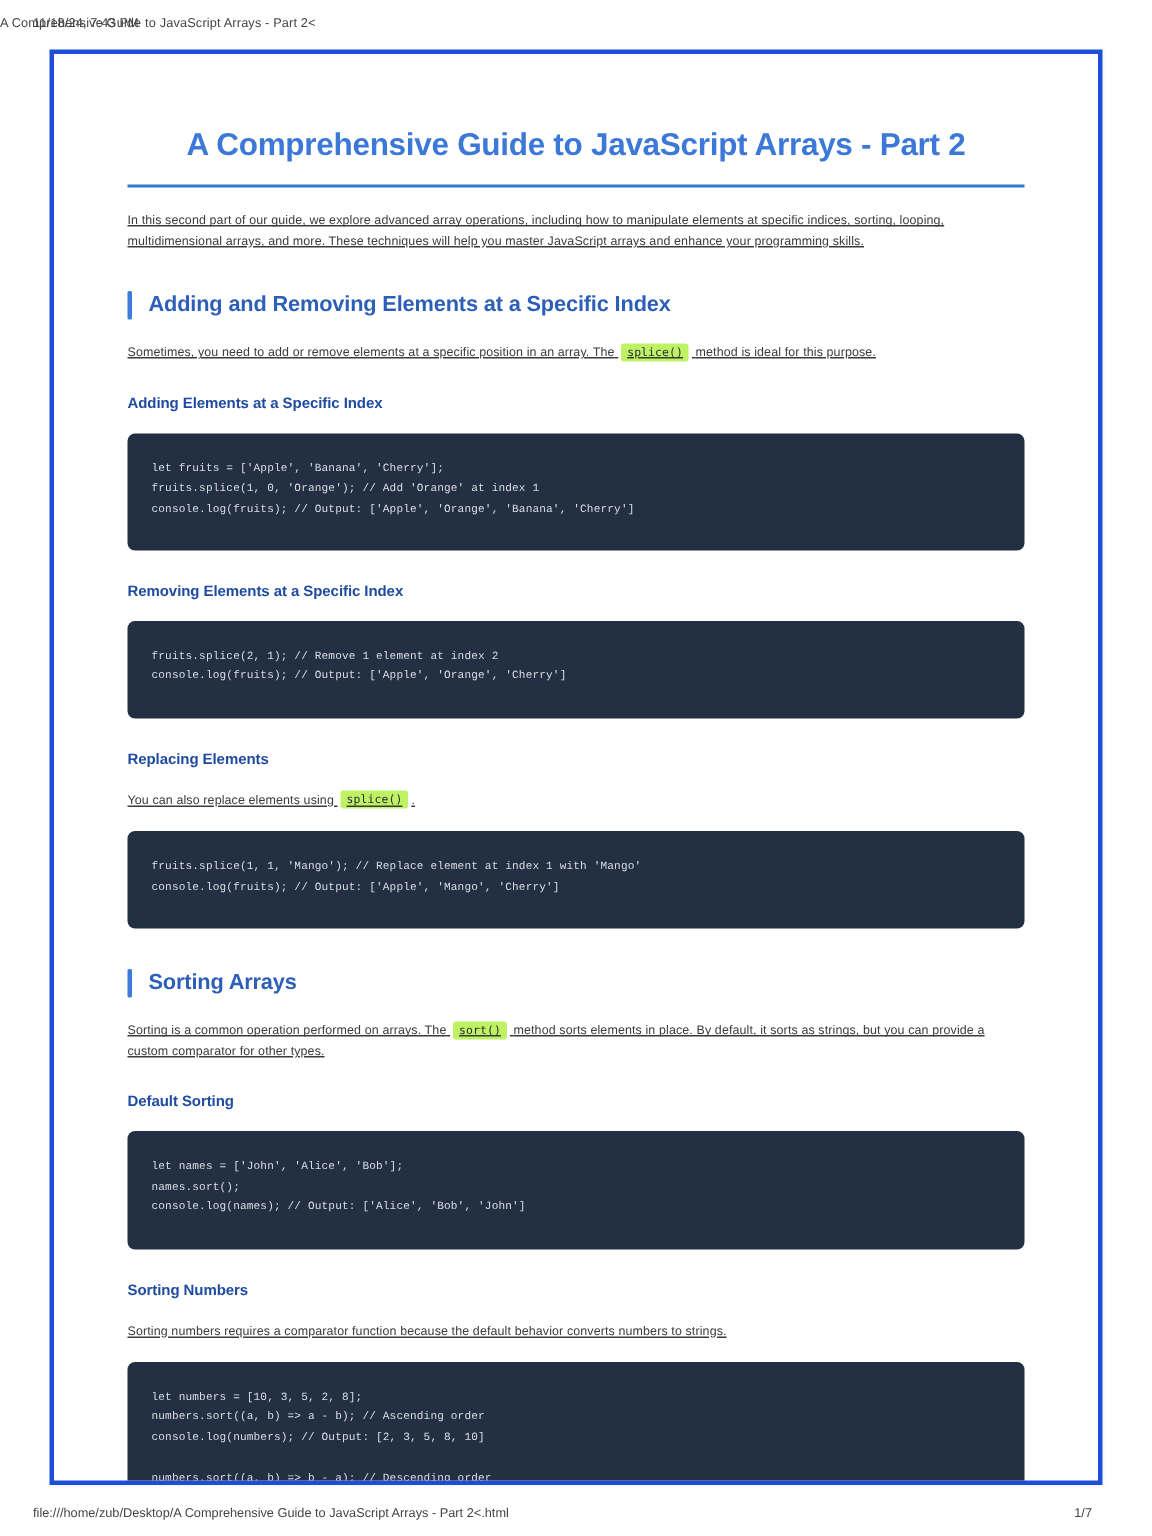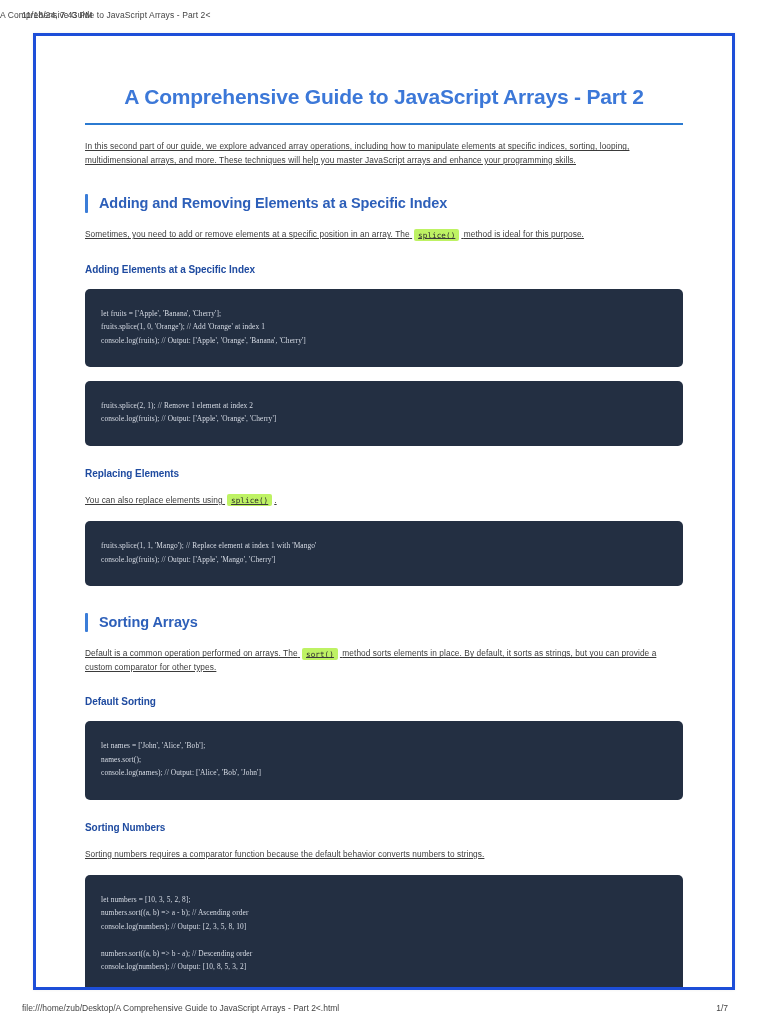--- a/index.html
+++ b/index.html
@@ -144,21 +144,21 @@
 
   
   .code-block {
     background: #232f42;
     border-radius: 5px;
     margin: 14px 0 0 0;
     padding: 18px 16px 20px 16px;
   }
   .code-block pre {
     margin: 0;
-    font-family: Liberation Serif, serif;
+    font-family: Liberation Mono, monospace;
     font-size: 7.4px;
     line-height: 1.82;
     color: #d8dde6;
     white-space: pre;
     letter-spacing: 0.1px;
   }
 </style>
 </head>
 <body>
 
@@ -184,38 +184,39 @@
 
       <p class="body-text"><span>Sometimes, you need to add or remove elements at a specific position in an array. The</span> <code class="inline">splice()</code> <span>method is ideal for this purpose.</span></p>
 
       <h3 class="sub-head">Adding Elements at a Specific Index</h3>
       <div class="code-block">
         <pre>let fruits = ['Apple', 'Banana', 'Cherry'];
 fruits.splice(1, 0, 'Orange'); // Add 'Orange' at index 1
 console.log(fruits); // Output: ['Apple', 'Orange', 'Banana', 'Cherry']</pre>
       </div>
 
+      <h3 class="sub-head">Removing Elements at a Specific Index</h3>
       <div class="code-block">
         <pre>fruits.splice(2, 1); // Remove 1 element at index 2
 console.log(fruits); // Output: ['Apple', 'Orange', 'Cherry']</pre>
       </div>
 
       <h3 class="sub-head">Replacing Elements</h3>
       <p class="body-text"><span>You can also replace elements using</span> <code class="inline">splice()</code><span>.</span></p>
       <div class="code-block">
         <pre>fruits.splice(1, 1, 'Mango'); // Replace element at index 1 with 'Mango'
 console.log(fruits); // Output: ['Apple', 'Mango', 'Cherry']</pre>
       </div>
 
       <div class="section-head">
         <span class="section-bar"></span>
         <span class="section-title">Sorting Arrays</span>
       </div>
 
-      <p class="body-text"><span>Default is a common operation performed on arrays. The</span> <code class="inline">sort()</code> <span>method sorts elements in place. By default, it sorts as strings, but you can provide a custom comparator for other types.</span></p>
+      <p class="body-text"><span>Sorting is a common operation performed on arrays. The</span> <code class="inline">sort()</code> <span>method sorts elements in place. By default, it sorts as strings, but you can provide a custom comparator for other types.</span></p>
 
       <h3 class="sub-head">Default Sorting</h3>
       <div class="code-block">
         <pre>let names = ['John', 'Alice', 'Bob'];
 names.sort();
 console.log(names); // Output: ['Alice', 'Bob', 'John']</pre>
       </div>
 
       <h3 class="sub-head">Sorting Numbers</h3>
       <p class="body-text">Sorting numbers requires a comparator function because the default behavior converts numbers to strings.</p>

